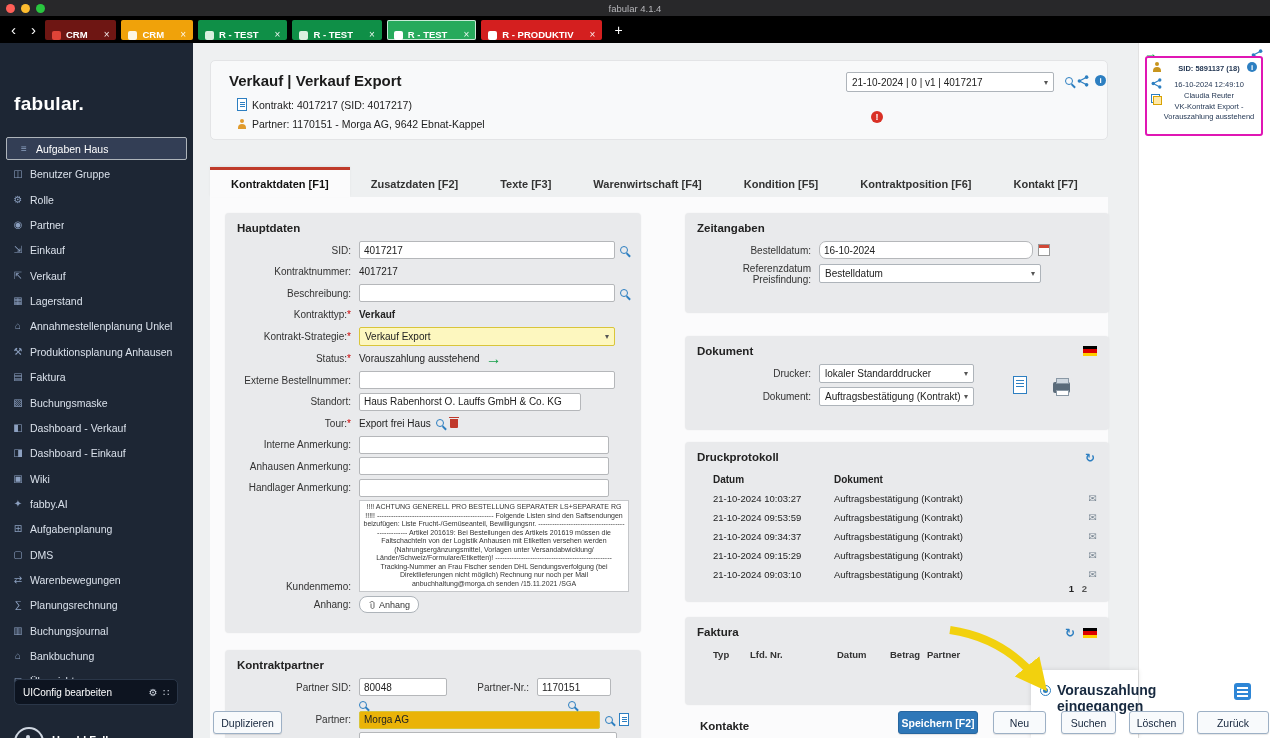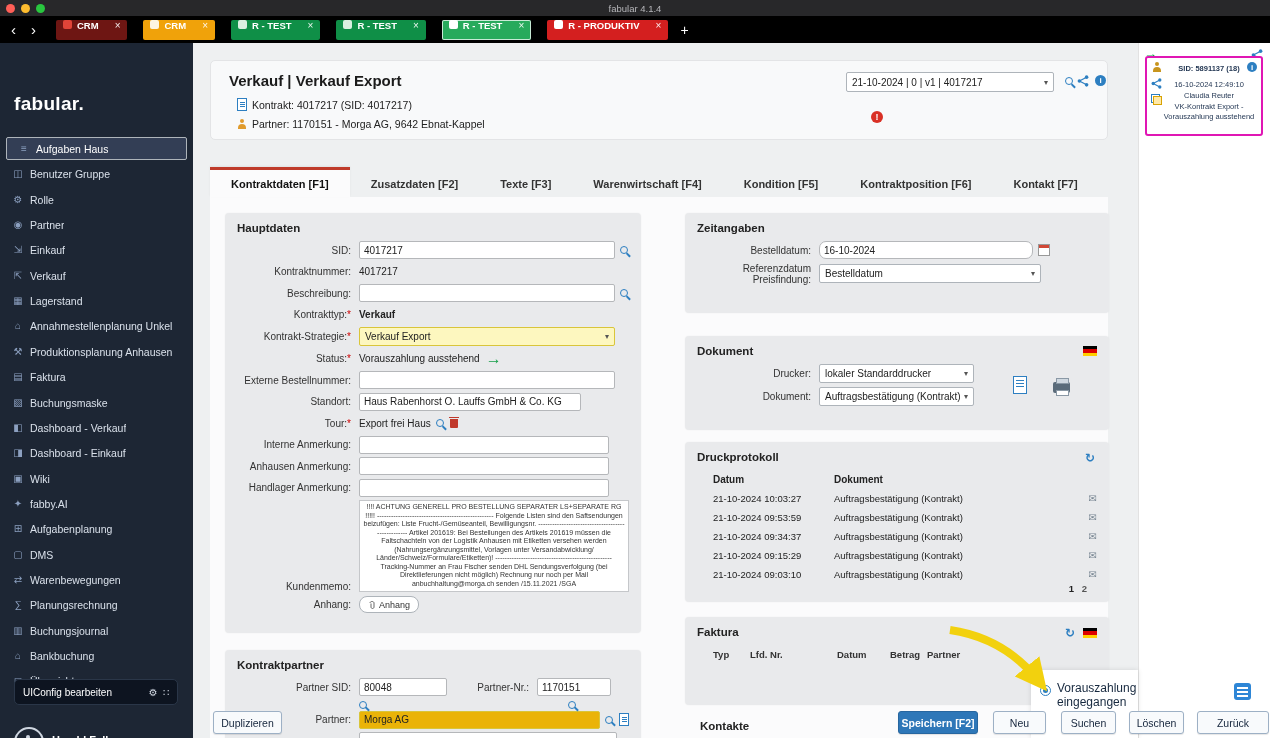--- a/index.html
+++ b/index.html
@@ -8,21 +8,21 @@
   #app{position:relative;width:1270px;height:738px;overflow:hidden;background:#eef0f1}
 
   
   #titlebar{position:absolute;left:0;top:0;width:1270px;height:16px;background:#28282a;display:flex;align-items:center;z-index:10}
   .tl{width:9px;height:9px;border-radius:50%;margin-left:6px}
   #tb-title{position:absolute;left:0;right:0;text-align:center;font-size:9.5px;color:#b6b6ba}
 
   
   #tabbar{position:absolute;left:0;top:16px;width:1270px;height:27px;background:#000;display:flex;align-items:center;z-index:10}
   .navarr{color:#fff;font-size:15px;width:13px;text-align:center;margin-left:7px}
-  .btab{height:20px;display:flex;align-items:flex-start;padding:0 7px;margin-left:16px;border-radius:2px}
+  .btab{height:20px;display:flex;align-items:flex-end;padding:0 7px;margin-left:5px;border-radius:2px}
   .btab .fav{width:9px;height:9px;border-radius:2px;margin-right:5px}
   .btab .lbl{font-size:9.5px;font-weight:bold;color:#fff;white-space:nowrap}
   .btab .x{margin-left:16px;color:rgba(255,255,255,.92);font-size:10px}
   .t1{background:#6e1613}.t1 .fav{background:#e04438}
   .t2{background:#f0a20a}.t2 .fav{background:#fdf6e2}
   .t3,.t4{background:#0f8f47}.t3 .fav,.t4 .fav{background:#d9f0e0}
   .t5{background:#27aa5c;box-shadow:inset 0 0 0 1px rgba(255,255,255,.75)}.t5 .fav{background:#fff}
   .t6{background:#d41f1f}.t6 .fav{background:#fff}
   .newtab{color:#fff;font-size:14px;margin-left:12px}
 
@@ -112,21 +112,21 @@
   
   .fcols{display:flex;height:18px;align-items:center;font-size:9.5px;font-weight:bold;color:#333;padding-left:16px}
   .fc1{width:37px}.fc2{width:87px}.fc3{width:53px}.fc4{width:37px}.fc5{flex:1}
 
   
   .btn{position:absolute;height:23px;border-radius:3px;font-size:10.5px;display:flex;align-items:center;justify-content:center;border:1px solid #9db0c5;background:#f8fafc;color:#15253c;box-shadow:0 1px 1px rgba(0,0,0,.1);z-index:6}
   .btn.primary{background:#2e77b8;border-color:#27669f;color:#fff;font-weight:bold}
 
   
   #vz-box{position:absolute;left:1031px;top:670px;width:107px;height:68px;background:#fff;box-shadow:0 0 5px rgba(0,0,0,.12);z-index:4}
-  #vz-box .lbl{font-size:12px;font-weight:normal;color:#17293f;line-height:1.15}
+  #vz-box .lbl{font-size:14px;font-weight:bold;color:#17293f;line-height:1.15}
 
   
   #notif{position:absolute;left:6px;top:13px;width:118px;height:80px;border:2px solid #e016b4;border-radius:3px;background:#fff}
   #notif .nline{position:absolute;left:12px;width:100px;text-align:center;font-size:7.5px;color:#1f3350;white-space:nowrap;overflow:hidden}
 
   #annot-arrow{position:absolute;left:942px;top:622px;z-index:9;pointer-events:none}
   #kontakte-title{position:absolute;left:700px;top:720px;font-size:11.5px;font-weight:bold;color:#222}
 </style>
 </head>
 <body>

